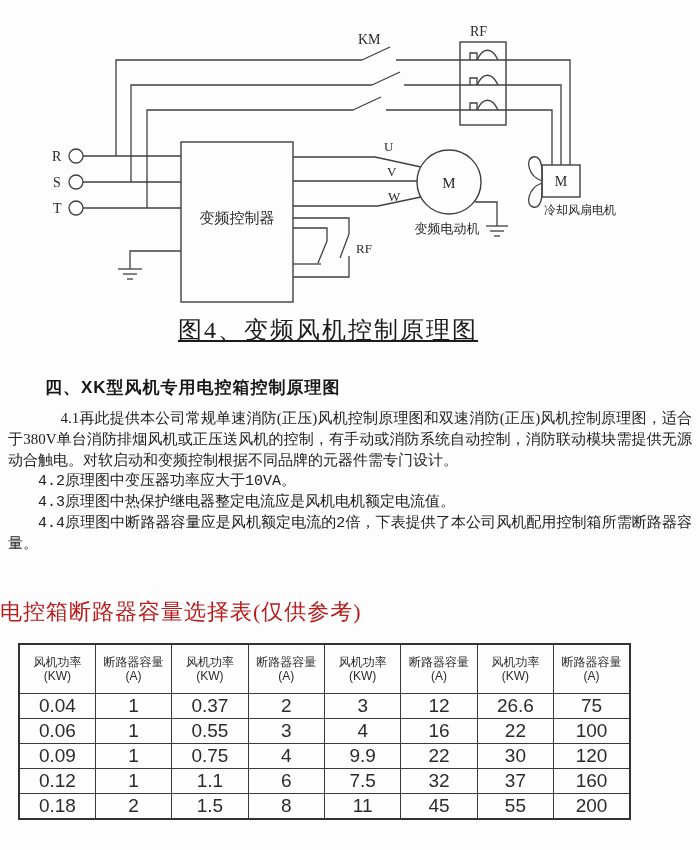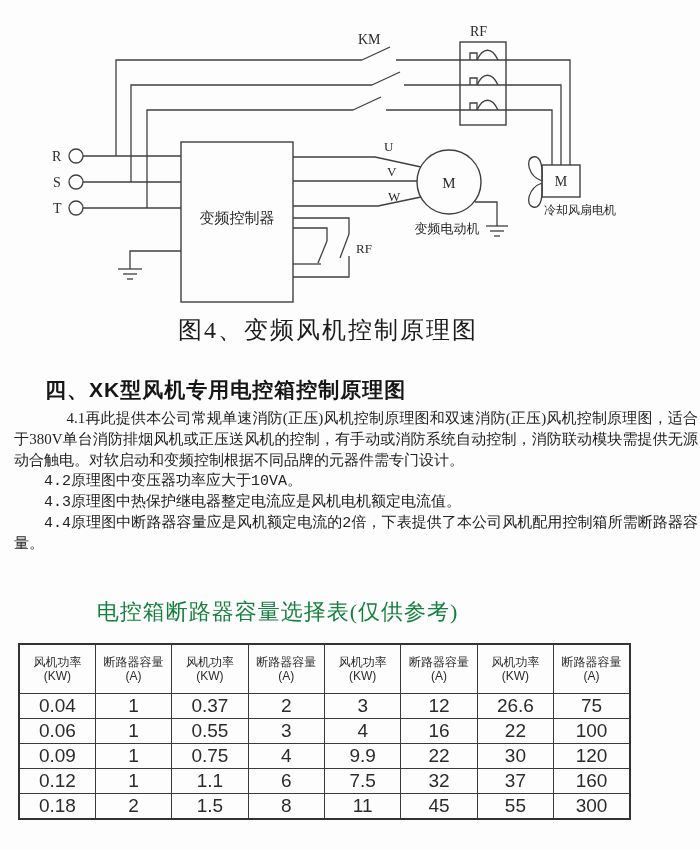--- a/index.html
+++ b/index.html
@@ -7,34 +7,34 @@
        font-family:"Liberation Serif","DejaVu Serif",serif;}
   .page{position:relative;width:700px;height:850px;background:#fdfdfd;}
 
   .diagram-wrap{position:absolute;left:0;top:0;width:700px;height:310px;}
   svg{display:block;}
   svg text{fill:#2a2a2a;}
   .sline{stroke:#3f3f3f;stroke-width:1.3;fill:none;}
   .sbox{stroke:#3f3f3f;stroke-width:1.4;fill:none;}
 
   .figure-caption{position:absolute;left:0;top:314px;width:656px;text-align:center;
-      font-size:24px;letter-spacing:2px;color:#1c1c1c;}
+      font-size:24px;letter-spacing:2px;color:#1c1c1c;text-decoration:underline;}
 
   .section-heading{position:absolute;left:45px;top:376px;
       font-family:"Liberation Sans","DejaVu Sans",sans-serif;
-      font-weight:bold;font-size:21px;color:#161616;letter-spacing:1px;}
+      font-weight:bold;font-size:17px;color:#161616;letter-spacing:1px;}
 
   .bodytext{position:absolute;left:8px;top:408px;width:684px;
-      font-size:15px;line-height:21px;text-align:justify;color:#222;margin-left:6px;}
+      font-size:15px;line-height:21px;text-align:justify;color:#222;}
   .bodytext p{margin:0;}
   .bodytext p.first{text-indent:3.5em;}
   .bodytext p.rest{text-indent:2em;font-family:Liberation Mono, monospace;}
 
-  .table-title{position:absolute;left:0;top:597px;width:555px;text-align:center;
-      font-size:22px;letter-spacing:1px;color:#15803d;}
+  .table-title{position:absolute;left:0;top:597px;width:555px;text-align:left;
+      font-size:22px;letter-spacing:1px;color:#b91c1c;}
 
   table.breaker{position:absolute;left:18px;top:643px;width:613px;
       border-collapse:collapse;table-layout:fixed;
       font-family:"Liberation Sans","DejaVu Sans",sans-serif;}
   table.breaker th,table.breaker td{border:1.5px solid #3a3a3a;text-align:center;
       vertical-align:middle;color:#2b2b2b;}
   table.breaker th{height:44px;font-weight:normal;font-size:12px;line-height:14px;padding:2px 0;}
   table.breaker td{height:22px;font-size:19px;padding:1px 0;}
   table.breaker{border:2px solid #333;}
 </style>
@@ -240,18 +240,18 @@
           <td>160</td>
         </tr>
         <tr>
           <td>0.18</td>
           <td>2</td>
           <td>1.5</td>
           <td>8</td>
           <td>11</td>
           <td>45</td>
           <td>55</td>
-          <td>300</td>
+          <td>200</td>
         </tr>
       </tbody>
   </table>
 
 </div>
 
 </body></html>

